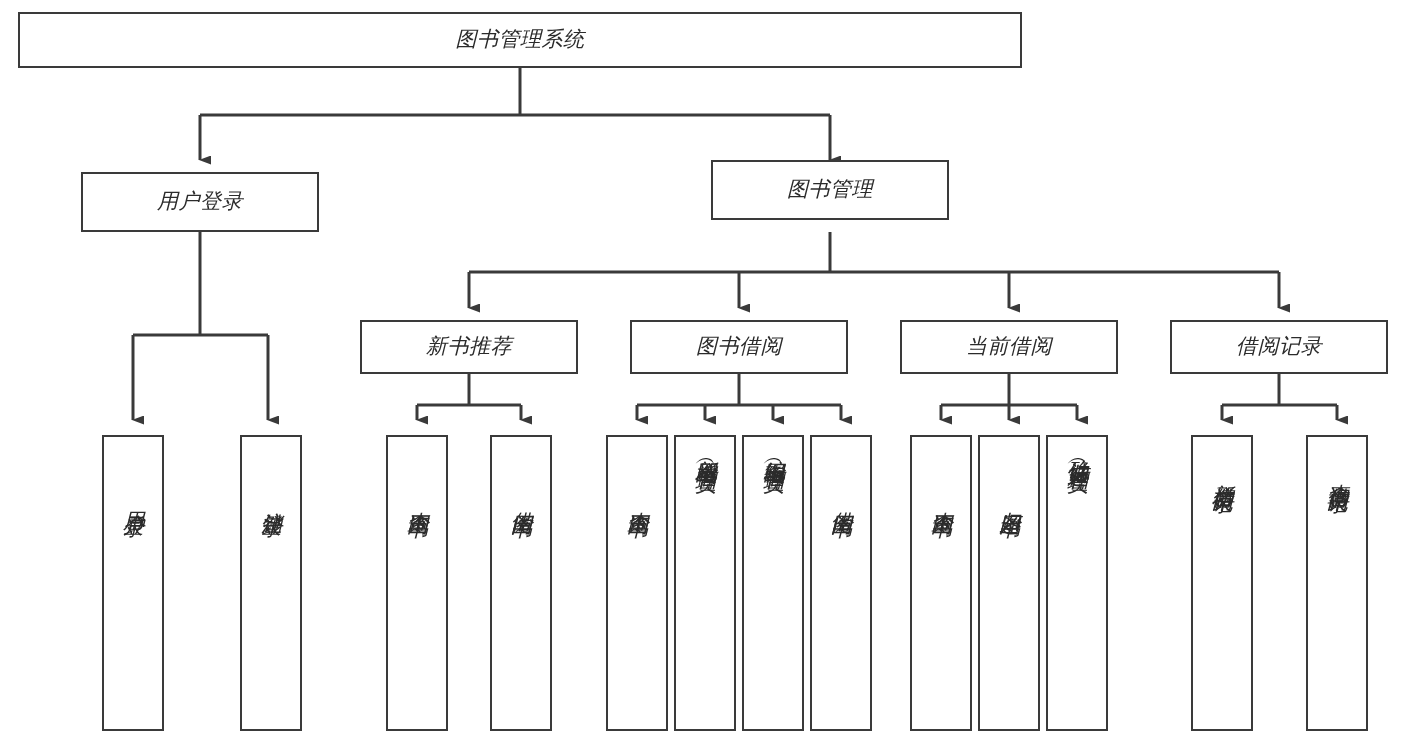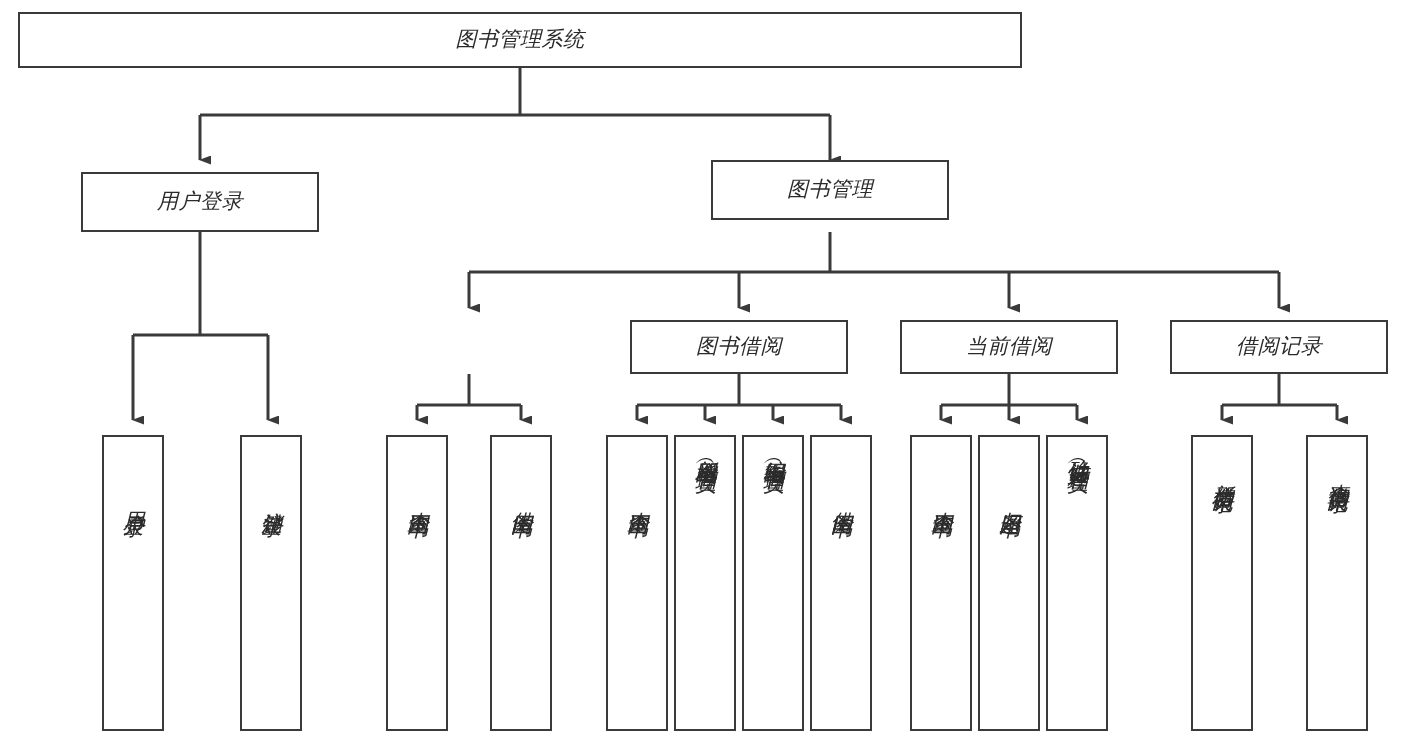--- a/index.html
+++ b/index.html
@@ -134,20 +134,23 @@
   </div>
 
   <div class="node-box horizontal" style="left:81px; top:172px; width:238px; height:60px;">
     <span>用户登录</span>
   </div>
 
   <div class="node-box horizontal" style="left:711px; top:160px; width:238px; height:60px;">
     <span>图书管理</span>
   </div>
 
+  <div class="node-box horizontal" style="left:360px; top:320px; width:218px; height:54px;">
+    <span>新书推荐</span>
+  </div>
 
   <div class="node-box horizontal" style="left:630px; top:320px; width:218px; height:54px;">
     <span>图书借阅</span>
   </div>
 
   <div class="node-box horizontal" style="left:1170px; top:320px; width:218px; height:54px;">
     <span>借阅记录</span>
   </div>
 
   <div class="node-box horizontal" style="left:900px; top:320px; width:218px; height:54px;">

